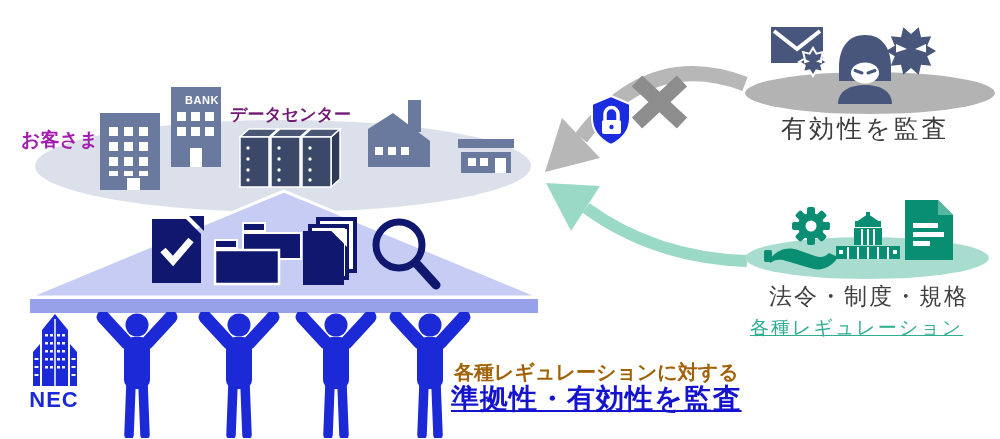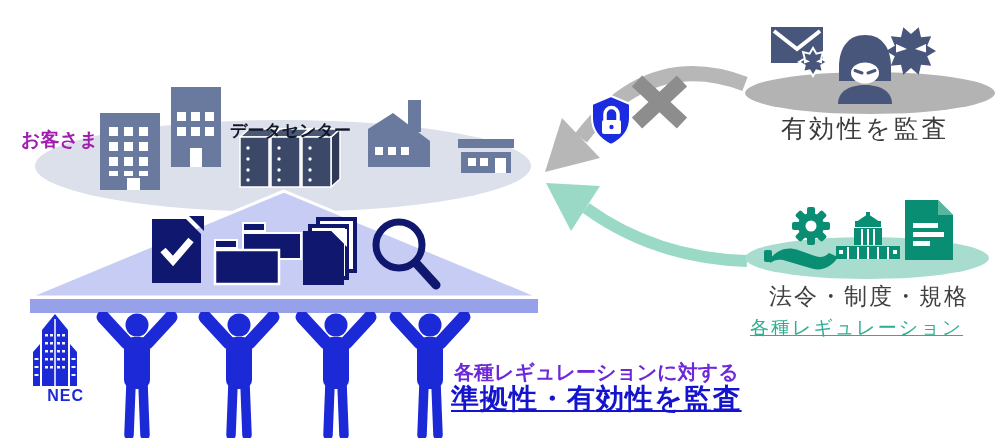--- a/index.html
+++ b/index.html
@@ -3,28 +3,28 @@
 <meta charset="utf-8">
 <style>
   html,body{margin:0;padding:0;background:#fff;}
   .stage{
     position:relative;width:1000px;height:439px;background:#ffffff;overflow:hidden;
     font-family:"Liberation Sans","DejaVu Sans",sans-serif;
   }
   .stage svg.gfx{position:absolute;left:0;top:0;}
   .lbl{position:absolute;white-space:nowrap;line-height:1.15;}
   .lbl-customer{left:21px;top:129px;font-size:19px;font-weight:700;color:#a21caf;}
-  .lbl-datacenter{left:230px;top:105px;font-size:17px;font-weight:700;color:#0f172a;margin-top:16px;}
-  .lbl-bank{left:171px;top:76px;width:62px;text-align:center;font-size:11px;font-weight:800;color:#ffffff;letter-spacing:0.5px;}
+  .lbl-datacenter{left:230px;top:105px;font-size:17px;font-weight:700;color:#701a75;}
+  .lbl-bank{left:171px;top:94px;width:62px;text-align:center;font-size:11px;font-weight:800;color:#ffffff;letter-spacing:0.5px;}
   .lbl-cyber{left:781px;top:114px;font-size:25px;color:#3c3c3c;letter-spacing:3px;}
   .lbl-reg-main{left:769px;top:283px;font-size:23px;color:#404040;letter-spacing:2px;}
   .lbl-reg-sub{left:750px;top:317px;font-size:19px;color:#2fae91;letter-spacing:2px;text-decoration:underline;}
-  .lbl-cap1{left:454px;top:361px;font-size:20px;font-weight:700;color:#6d28d9;}
+  .lbl-cap1{left:454px;top:361px;font-size:20px;font-weight:700;color:#a16207;}
   .lbl-cap2{left:451px;top:383px;font-size:28px;font-weight:700;color:#1414cf;letter-spacing:1px;text-decoration:underline;}
-  .lbl-nec{left:24px;top:387px;width:60px;text-align:right;font-size:16px;font-weight:800;color:#1c2ad6;letter-spacing:1px;}
+  .lbl-nec{left:24px;top:387px;width:60px;text-align:center;font-size:22px;font-weight:800;color:#1c2ad6;letter-spacing:1px;}
 </style>
 </head>
 <body>
 
 <div class="stage">
 
   <svg class="gfx" width="1000" height="439" viewBox="0 0 1000 439">
 
     <ellipse cx="283" cy="166" rx="248" ry="46" fill="#dce0ea"></ellipse>
 

